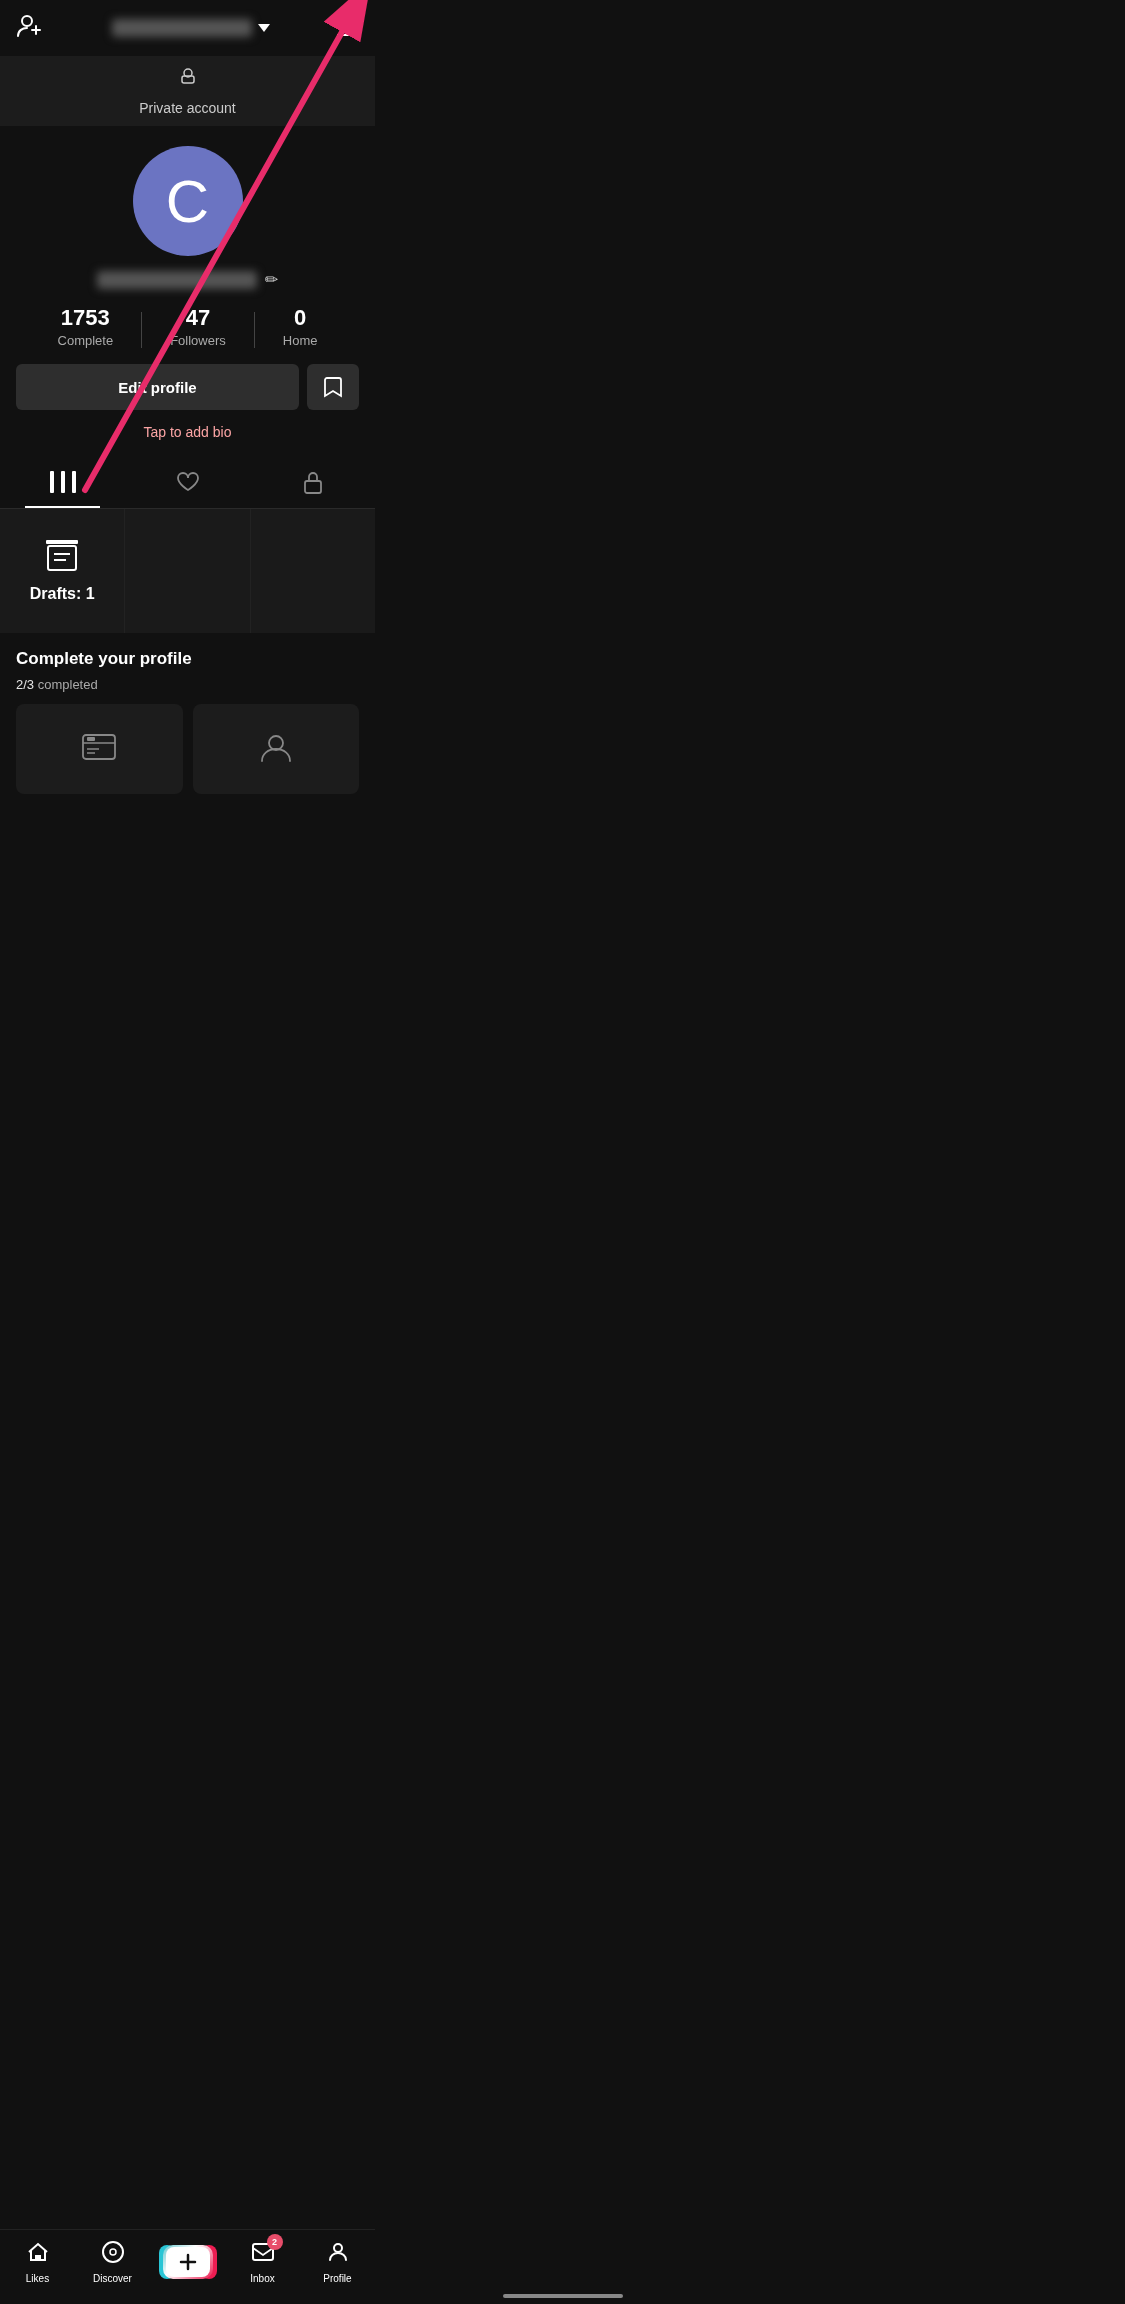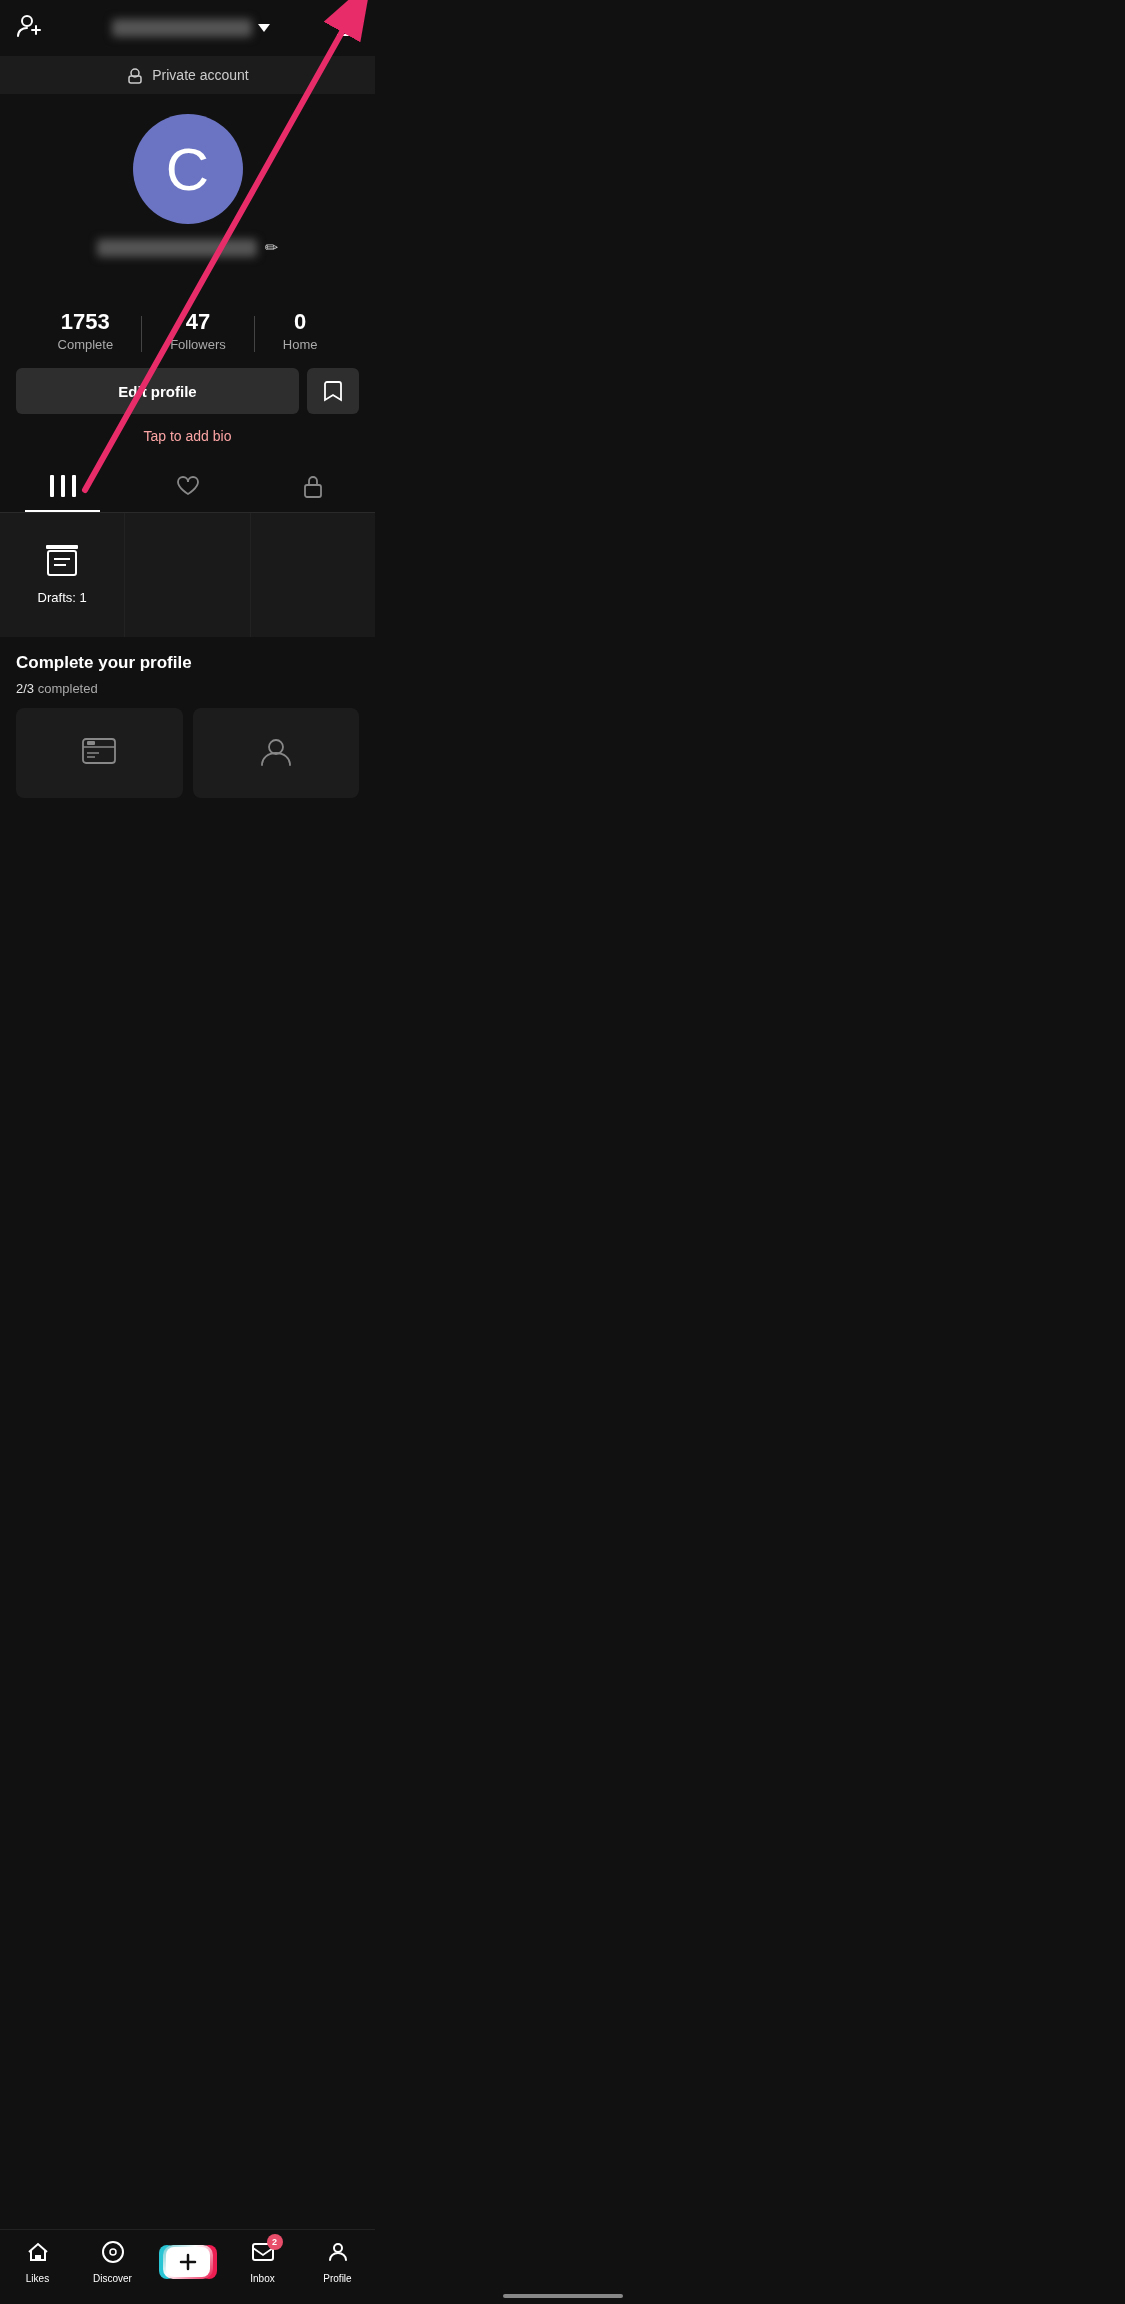--- a/index.html
+++ b/index.html
@@ -55,24 +55,25 @@
       background: #fff;
       border-radius: 2px;
     }
 
     
     .private-banner {
       background: #1c1c1c;
       display: flex;
       align-items: center;
       justify-content: center;
-      gap: 8px;
+      gap: 16px;
       padding: 10px;
       font-size: 14px;
       color: #ccc;
+      flex-direction: column;
     }
 
     
     .profile-section {
       display: flex;
       flex-direction: column;
       align-items: center;
       padding: 20px 16px 0;
       background: #111;
     }
@@ -107,21 +108,20 @@
       color: #ccc;
     }
 
     
     .stats-row {
       display: flex;
       align-items: flex-end;
       justify-content: center;
       width: 100%;
       margin-bottom: 16px;
-      margin-top: 36px;
     }
     .stat-item {
       display: flex;
       flex-direction: column;
       align-items: center;
       padding: 0 28px;
     }
     .stat-number {
       font-size: 22px;
       font-weight: 700;
@@ -215,22 +215,22 @@
       background: #1a1a1a;
       aspect-ratio: 1;
       display: flex;
       flex-direction: column;
       align-items: center;
       justify-content: center;
       color: #fff;
       font-size: 13px;
     }
     .drafts-label {
-      font-size: 13px;
-      font-weight: 400;
+      font-size: 16px;
+      font-weight: 700;
     }
 
     
     .complete-profile {
       background: #111;
       padding: 16px;
     }
     .complete-title {
       font-size: 17px;
       font-weight: 700;

